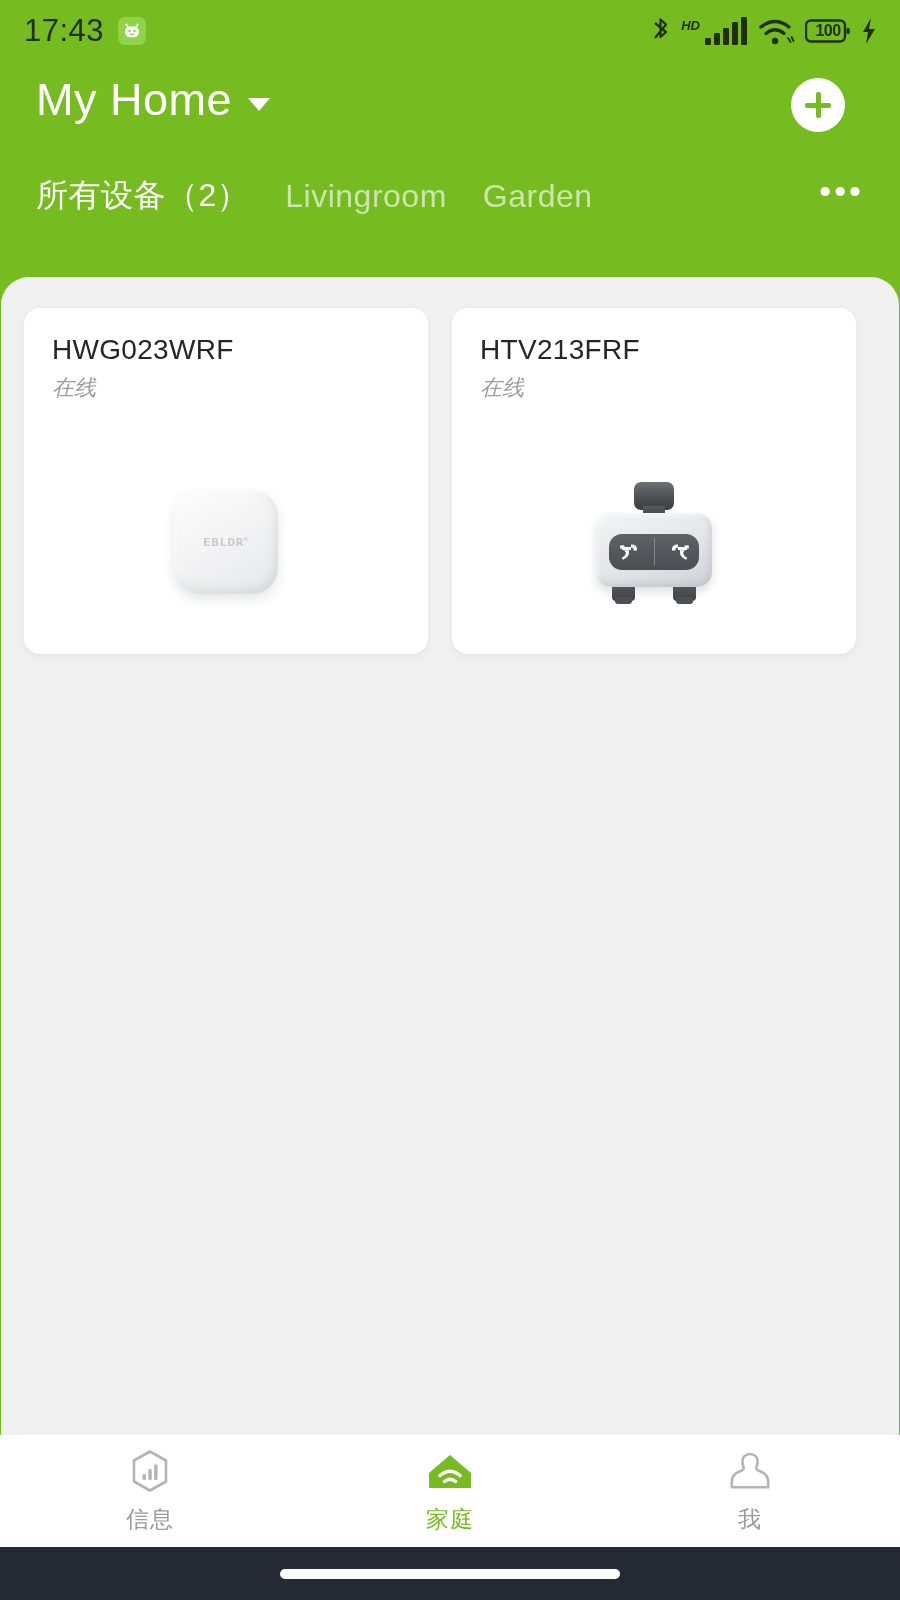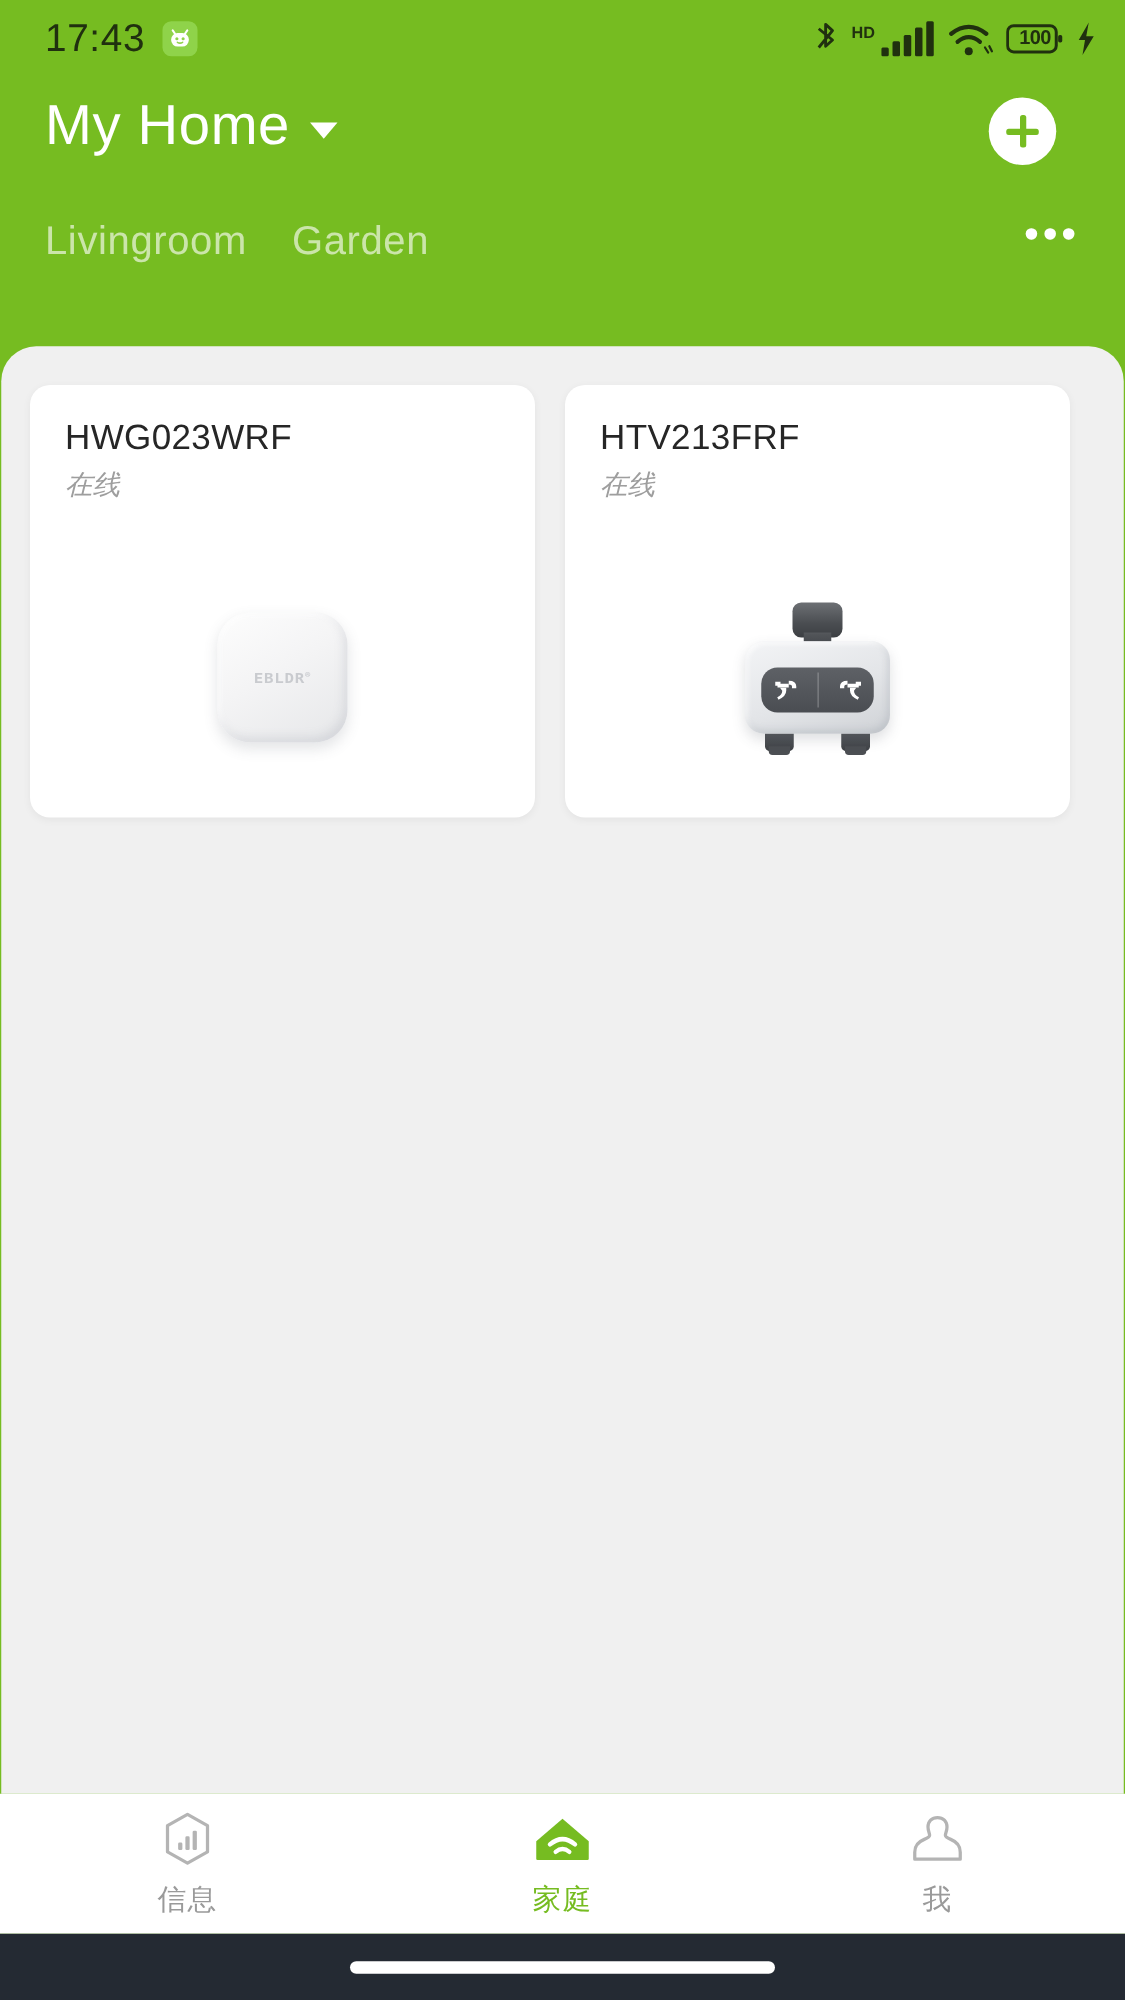--- a/index.html
+++ b/index.html
@@ -13,21 +13,21 @@
     position: relative;
     width: 900px; height: 1600px;
     background: #76bc21;
   }
 
   
   .statusbar {
     position: absolute; top: 0; left: 0;
     width: 900px; height: 62px;
     display: flex; align-items: center;
-    padding: 0 22px 0 36px;
+    padding: 0 22px 0 24px;
     color: #1d2b12;
   }
   .sb-time {
     font-size: 31px; font-weight: 500; letter-spacing: 0.5px;
     color: #20300f;
   }
   .sb-badge {
     width: 28px; height: 28px; margin-left: 14px;
     border-radius: 7px;
     background: #8fd34a;
@@ -36,20 +36,21 @@
   .sb-badge svg { display: block; }
   .sb-right {
     margin-left: auto;
     display: flex; align-items: center; gap: 9px;
   }
   .sb-right .ic { display: flex; align-items: flex-end; }
   .hd-label {
     font-size: 13px; font-weight: 700; line-height: 1;
     margin-right: -4px; margin-bottom: 12px;
     color: #20300f;
+    font-style: italic;
   }
   .batt-num {
     position: absolute; left: 0; top: 0;
     width: 100%; height: 100%;
     display: flex; align-items: center; justify-content: center;
     font-size: 16px; font-weight: 700; color: #20300f;
     letter-spacing: -0.5px;
   }
   .batt-wrap { position: relative; width: 46px; height: 26px; }
 
@@ -298,20 +299,21 @@
       <span class="home-title">My Home</span>
       <span class="caret"></span>
     </div>
 
     <button class="add-btn">
       <span class="plus-h"></span>
       <span class="plus-v"></span>
     </button>
 
     <div class="tabs">
+      <span class="tab active">所有设备（2）</span>
       <span class="tab">Livingroom</span>
       <span class="tab">Garden</span>
       <span class="tabs-more">•••</span>
     </div>
   </div>
 
   <div class="panel">
     <div class="grid">
 
       <div class="card">

